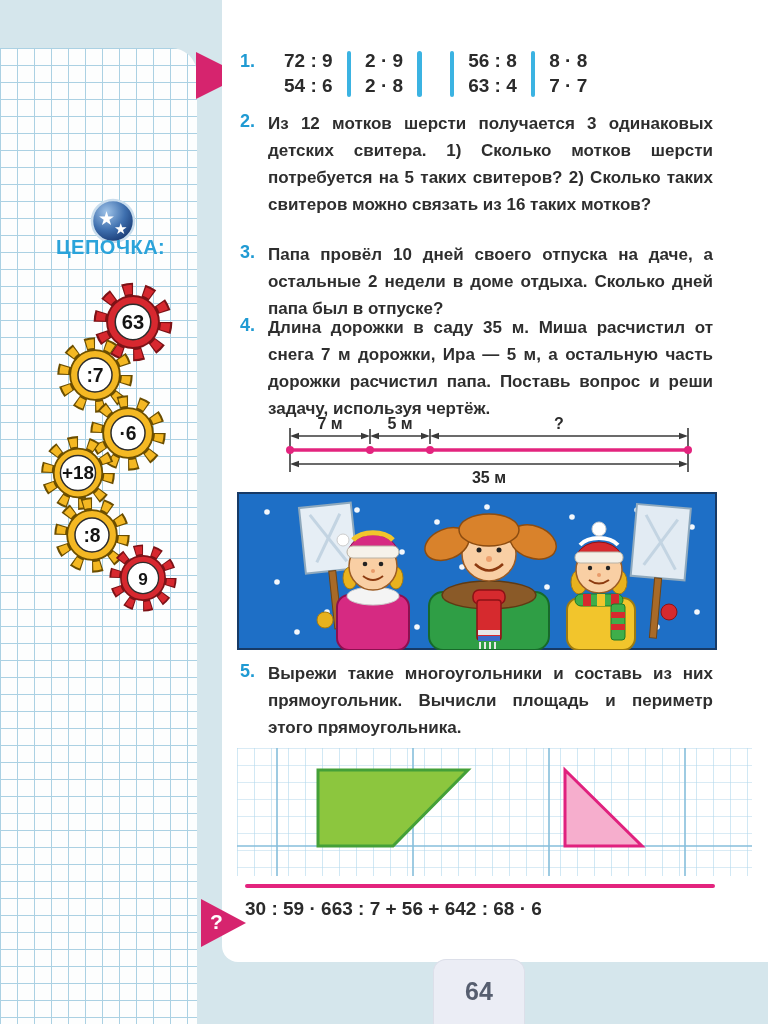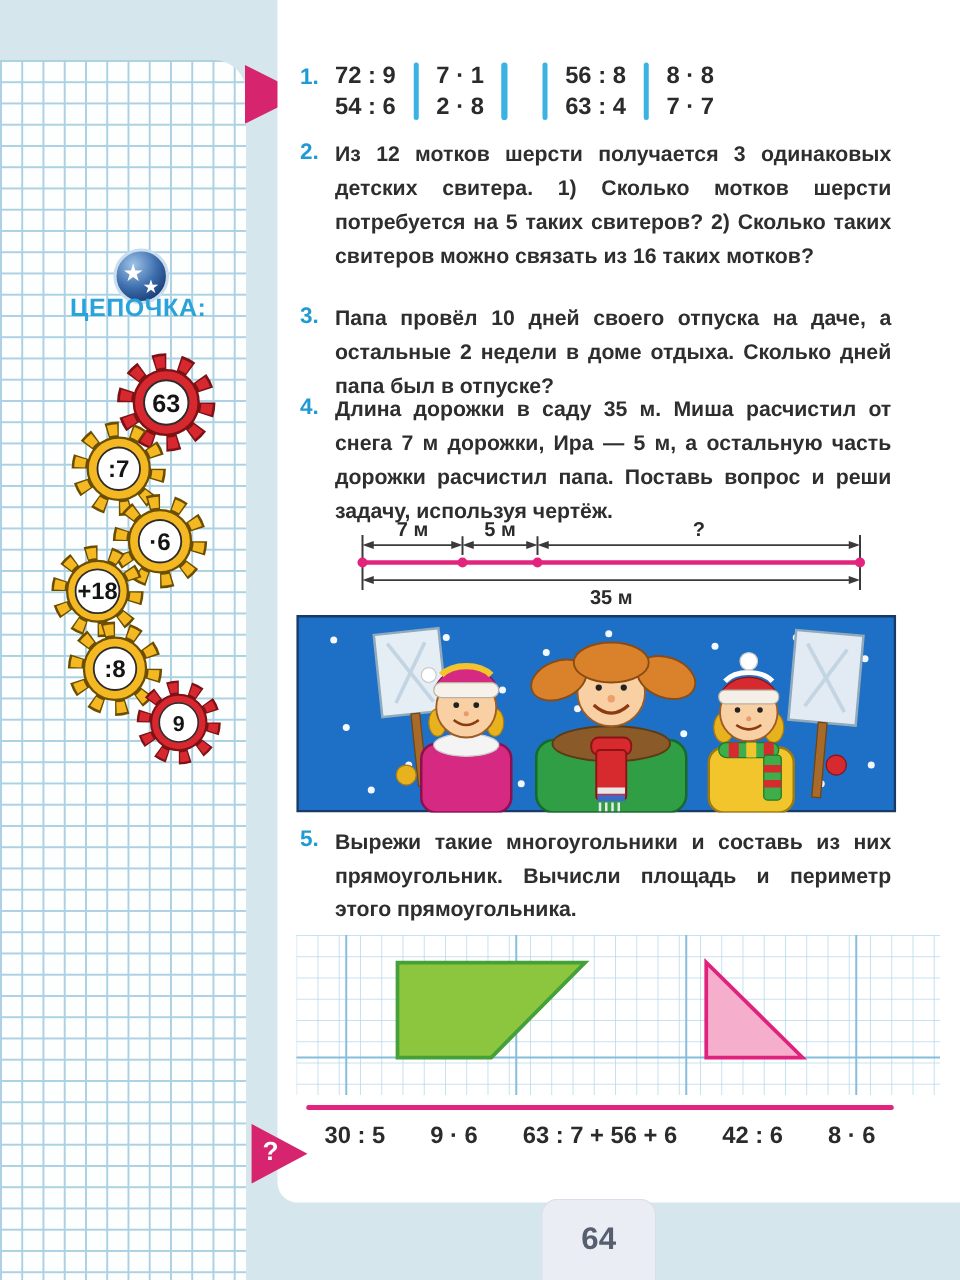--- a/index.html
+++ b/index.html
@@ -17,21 +17,21 @@
   
   .content-panel { position:absolute; left:222px; top:0; width:546px; height:962px;
     background:#ffffff; border-radius:0 0 0 16px; }
 
   .ex { position:absolute; left:18px; display:flex; align-items:flex-start; }
   .num { width:28px; flex:0 0 28px; color:#1f9ad3; font-weight:bold; font-size:18px; padding-top:1px; }
   .body { width:445px; margin:0; text-align:justify; text-align-last:left;
     font-size:17px; line-height:27px; font-weight:bold; color:#2e2e2e; }
 
   
-  .cols { display:flex; align-items:flex-start; }
+  .cols { display:flex; align-items:center;margin-left:16px; }
   .col { display:flex; flex-direction:column; gap:3px; font-size:19px; font-weight:bold; color:#2b2b2b; white-space:nowrap; }
   .vdiv { width:4.5px; height:46px; border-radius:3px; background:#3bb3e2; margin:0 14px; }
 
   
   .arrow-top { position:absolute; left:196px; top:52px; width:47px; height:47px;
     background:#d6246e; clip-path:polygon(0 0,100% 50%,0 100%); }
   .arrow-q { position:absolute; left:201px; top:899px; width:45px; height:48px;
     background:#d6246e; clip-path:polygon(0 0,100% 50%,0 100%); }
   .arrow-q span { position:absolute; left:9px; top:11px; color:#fff; font-weight:bold; font-size:21px; }
 
@@ -49,22 +49,22 @@
   .gear.yellow .teeth-dark { stroke:#6b4e00; } .gear.yellow .teeth-fill { stroke:#f4b823; }
   .gear.yellow .gbody { fill:#f4b823; stroke:#6b4e00; }
 
   
   .diagram { position:absolute; left:23px; top:414px; }
   .illustration { position:absolute; left:15px; top:492px; }
   .figure-grid { position:absolute; left:15px; top:748px; }
   .diagram text { font-family:"Liberation Sans",sans-serif; font-weight:bold; fill:#2b2b2b; font-size:16px; text-anchor:middle; }
 
   .rule { position:absolute; left:23px; top:884px; width:470px; height:3.5px; background:#e3247e; border-radius:2px; }
-  .frow { position:absolute; left:23px; top:898px; width:470px; display:flex; justify-content:center;
-    font-size:19px; font-weight:bold; color:#2b2b2b; white-space:nowrap;gap:36px; }
+  .frow { position:absolute; left:23px; top:898px; width:470px; display:flex; justify-content:flex-start;
+    font-size:19px; font-weight:bold; color:#2b2b2b; white-space:nowrap; }
 
   
   .page-tab { position:absolute; left:433px; top:959px; width:92px; height:81px;
     background:#ebedf5; border:1px solid #dcdfe9; border-bottom:none;
     border-radius:13px 13px 0 0; display:flex; justify-content:center; z-index:3; }
   .page-tab span { margin-top:17px; font-size:25px; font-weight:bold; color:#565e6f; }
 </style>
 </head>
 <body>
 
@@ -136,21 +136,21 @@
 
     <div class="ex" style="top:50px">
       <span class="num">1.</span>
       <div class="cols">
         <div class="col">
             <span>72 : 9</span>
             <span>54 : 6</span>
           </div>
         <div class="vdiv"></div>
         <div class="col">
-            <span>7 · 1</span>
+            <span>2 · 9</span>
             <span>2 · 8</span>
           </div>
         <div class="vdiv"></div>
         <div class="vdiv"></div>
         <div class="col">
             <span>56 : 8</span>
             <span>63 : 4</span>
           </div>
         <div class="vdiv"></div>
         <div class="col">

